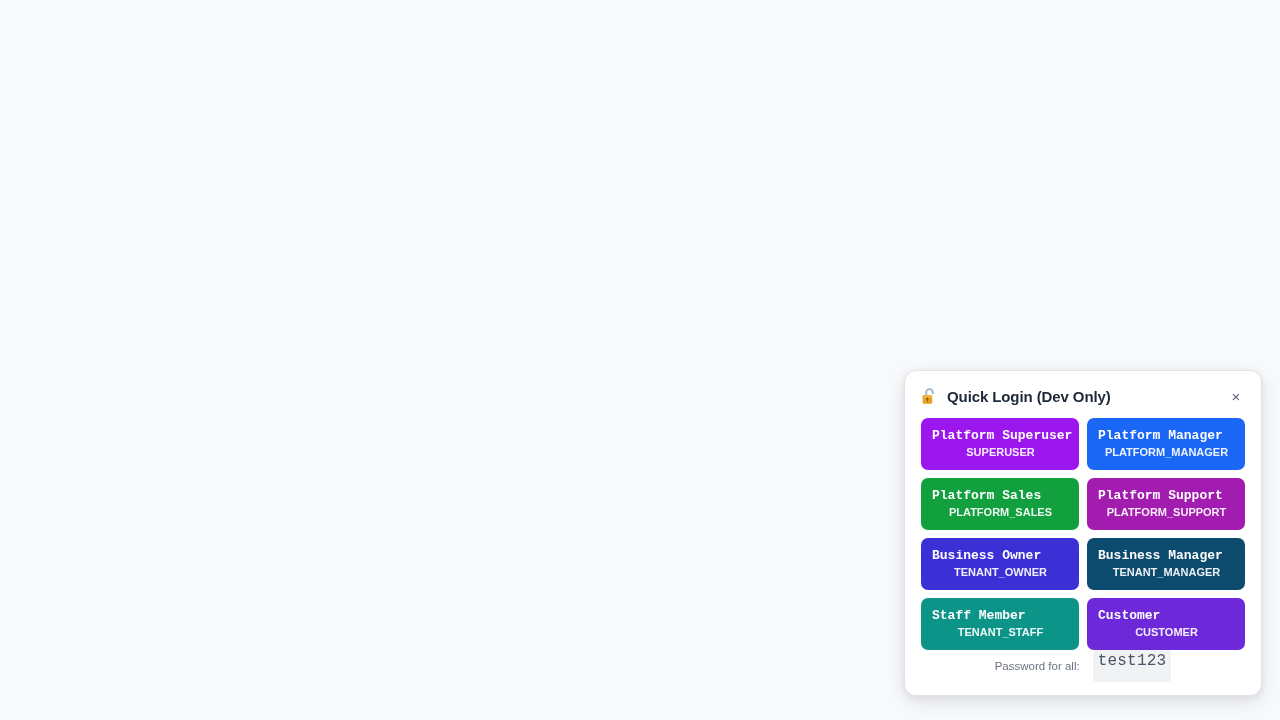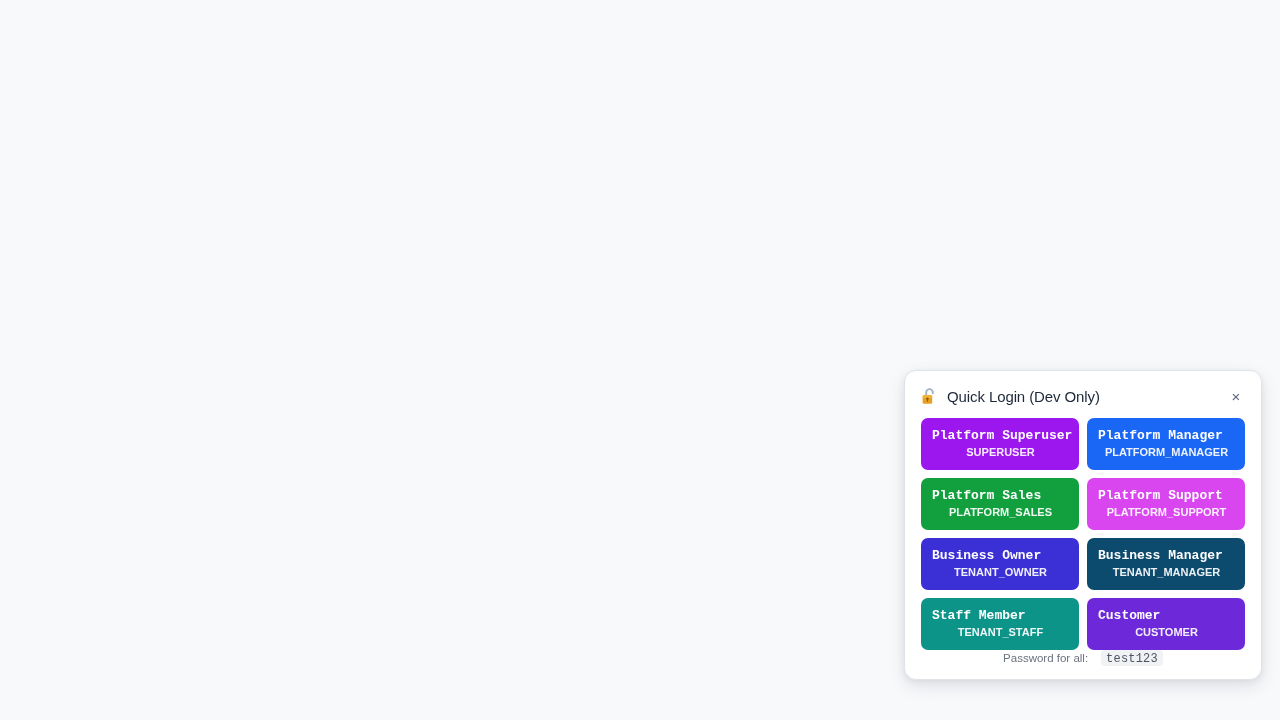--- a/index.html
+++ b/index.html
@@ -39,21 +39,21 @@
   .lock-icon {
     width: 17px;
     height: 19px;
     position: relative;
     flex: 0 0 auto;
     margin-right: 9px;
   }
   .lock-icon svg { display: block; }
   .panel-title {
     font-size: 15px;
-    font-weight: normal;
+    font-weight: bold;
     color: #1d2838;
     letter-spacing: -0.1px;
     white-space: nowrap;
   }
   .header-spacer { flex: 1 1 auto; }
   .close-button {
     width: 18px;
     height: 18px;
     display: flex;
     align-items: center;
@@ -112,25 +112,25 @@
     font-size: 11.5px;
     color: #6b7280;
     display: flex;
     align-items: center;
     justify-content: center;
     gap: 13px;
     padding-bottom: 3px;
   }
   .password-chip {
     font-family: "Liberation Mono", "DejaVu Sans Mono", monospace;
-    font-size: 12px;
+    font-size: 16px;
     color: #4b5565;
     background: #f1f2f4;
     border-radius: 4px;
-    padding: 2px 5px 0 5px;
+    padding: 2px 5px 12px 5px;
     letter-spacing: 0.2px;
   }
 </style>
 </head>
 <body style="background: rgb(248, 249, 251);">
 
 <div id="quick-login-panel">
 
   <div class="panel-header">
     <span class="lock-icon">
@@ -157,21 +157,21 @@
     <button class="role-button" style="background:#1a66f5">
       <span class="role-name">Platform Manager</span>
       <span class="role-code">PLATFORM_MANAGER</span>
     </button>
 
     <button class="role-button" style="background:#11a03d">
       <span class="role-name">Platform Sales</span>
       <span class="role-code">PLATFORM_SALES</span>
     </button>
 
-    <button class="role-button" style="background:#d946ef">
+    <button class="role-button" style="background:#a21caf">
       <span class="role-name">Platform Support</span>
       <span class="role-code">PLATFORM_SUPPORT</span>
     </button>
 
     <button class="role-button" style="background:#3b2fd6">
       <span class="role-name">Business Owner</span>
       <span class="role-code">TENANT_OWNER</span>
     </button>
 
     <button class="role-button" style="background:#0c4a6e">

